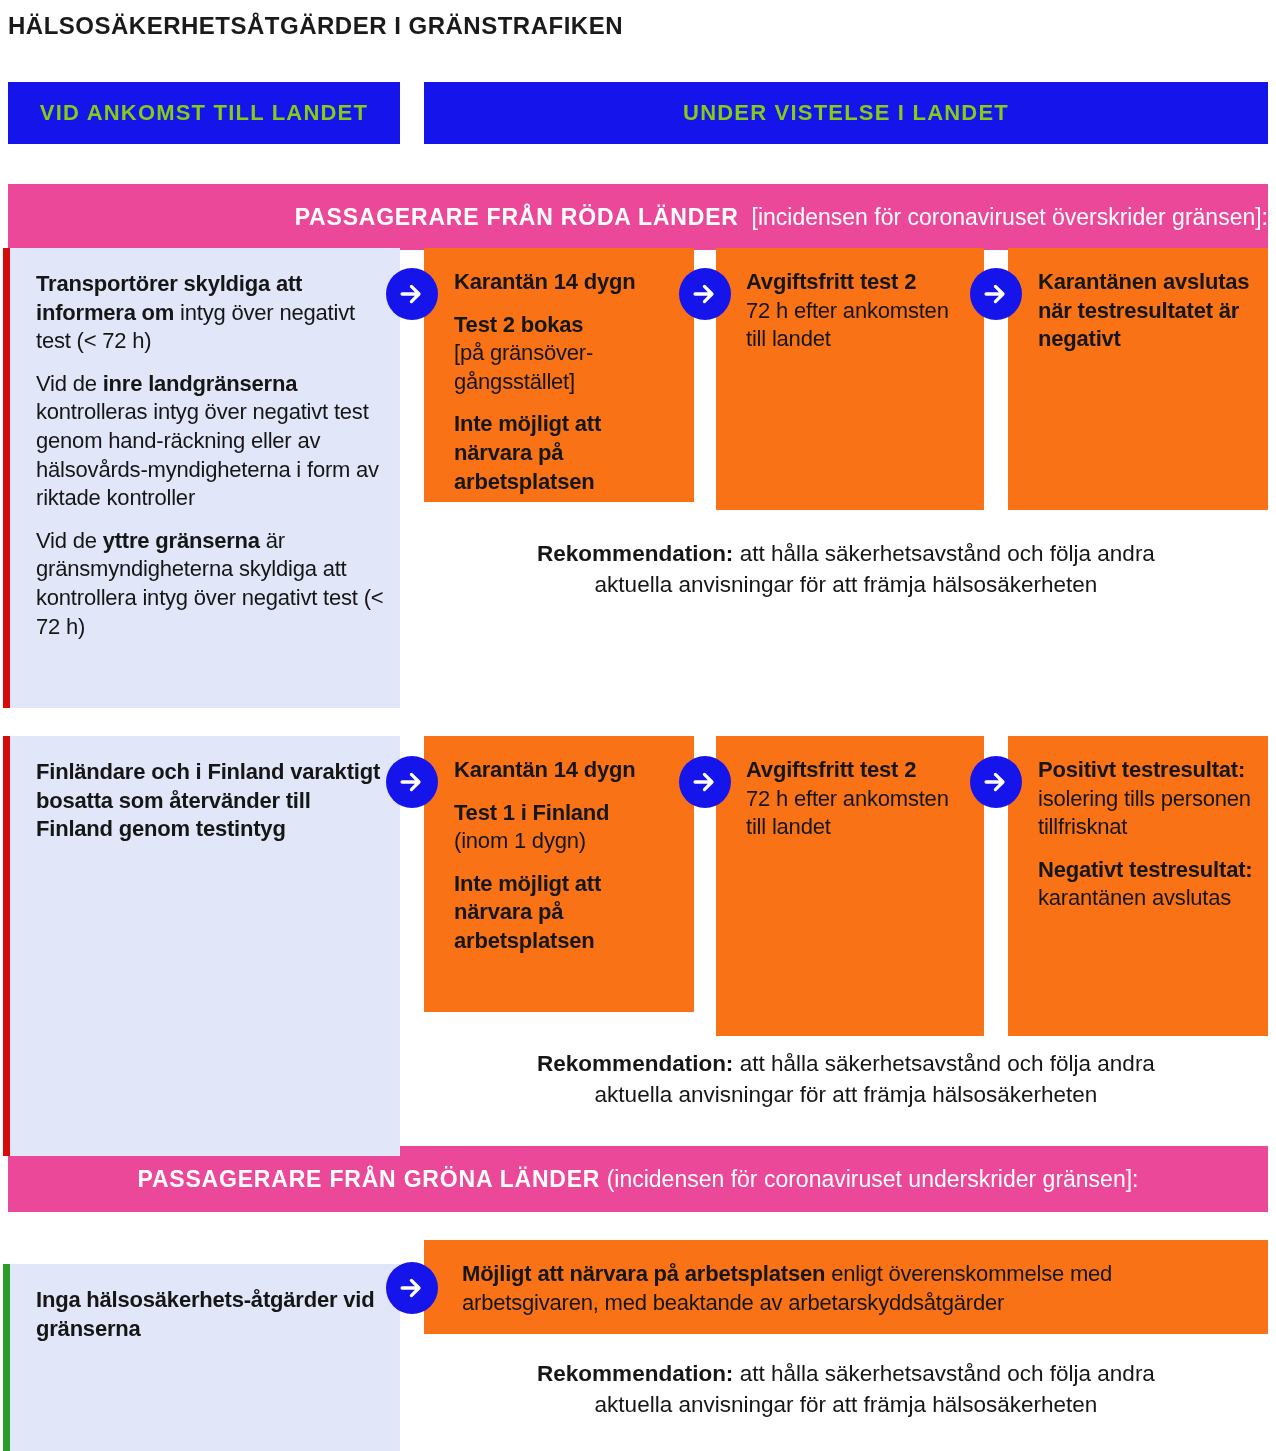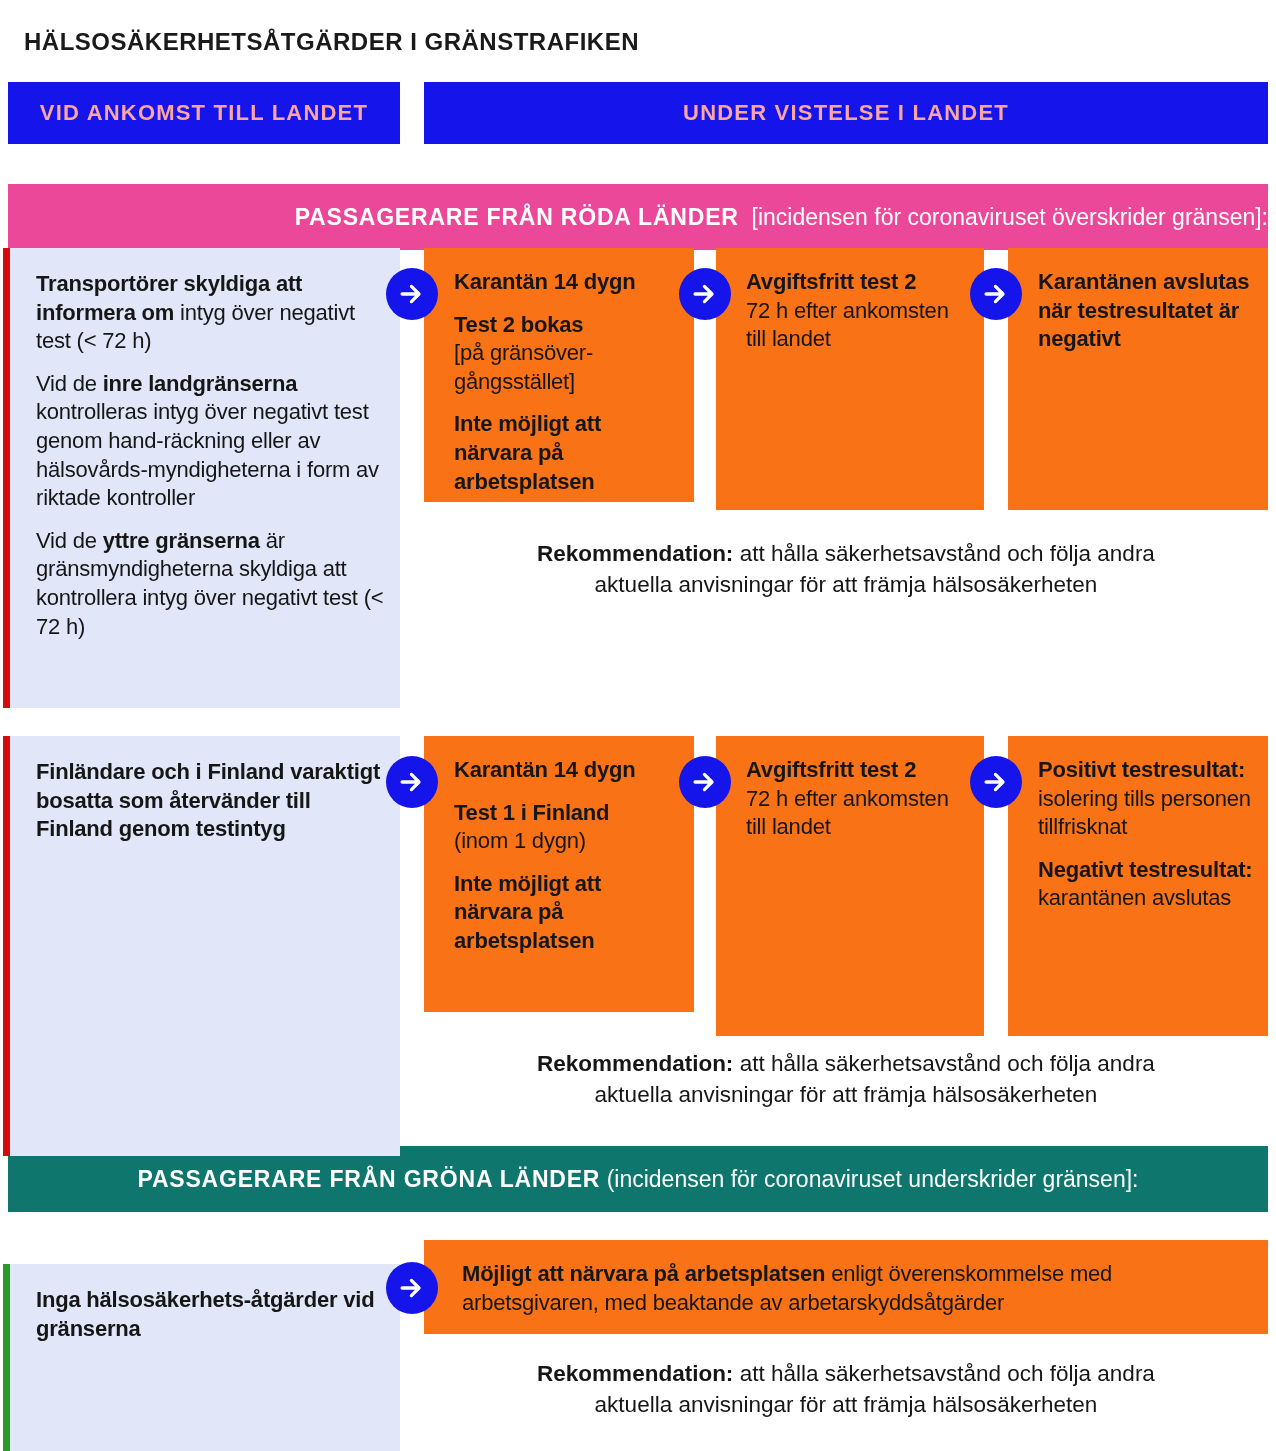--- a/index.html
+++ b/index.html
@@ -1,38 +1,38 @@
 <!DOCTYPE html>
 <html><head>
 <meta charset="utf-8">
 <style>
   html,body{margin:0;padding:0;background:#ffffff;}
   .page{
     position:relative;width:1276px;height:1451px;background:#ffffff;overflow:hidden;
     font-family:"Liberation Sans","DejaVu Sans",sans-serif;color:#161616;
   }
   .title{
-    position:absolute;left:8px;top:12px;margin:16px;
+    position:absolute;left:8px;top:12px;margin:0;
     font-size:24px;font-weight:700;letter-spacing:0.5px;color:#1a1a1a;
   }
   .bar{
     position:absolute;top:82px;height:62px;background:#1414eb;
     display:flex;align-items:center;justify-content:center;
-    color:#fca5a5;font-weight:700;font-size:22px;letter-spacing:1.2px;
+    color:#84cc16;font-weight:700;font-size:22px;letter-spacing:1.2px;
   }
   .bar1{left:8px;width:392px;}
   .bar2{left:424px;width:844px;}
   .banner{
     position:absolute;left:8px;width:1260px;height:66px;
     display:flex;align-items:center;justify-content:center;
     color:#ffffff;font-size:23px;white-space:pre;
   }
   .banner .b{font-weight:700;letter-spacing:0.8px;}
   .banner-red{top:184px;background:#ec4899;justify-content:flex-end;}
-  .banner-green{top:1146px;background:#0f766e;align-items:center;}
+  .banner-green{top:1146px;background:#ec4899;align-items:center;}
   .srcwrap{position:absolute;left:3px;width:397px;display:flex;z-index:1;}
   .accent{width:7px;flex:0 0 7px;}
   .accent-red{background:#d60b0b;}
   .accent-green{background:#2a9a28;}
   .srcbox{flex:1;background:#e2e6f9;padding:22px 8px 0 26px;}
   .step{position:absolute;background:#f97316;padding:20px 14px 0 30px;box-sizing:border-box;z-index:1;}
   .c2{left:424px;width:270px;}
   .c3{left:716px;width:268px;}
   .c4{left:1008px;width:260px;}
   .t{margin:0 0 14px 0;font-size:22px;line-height:1.3;letter-spacing:-0.2px;}

